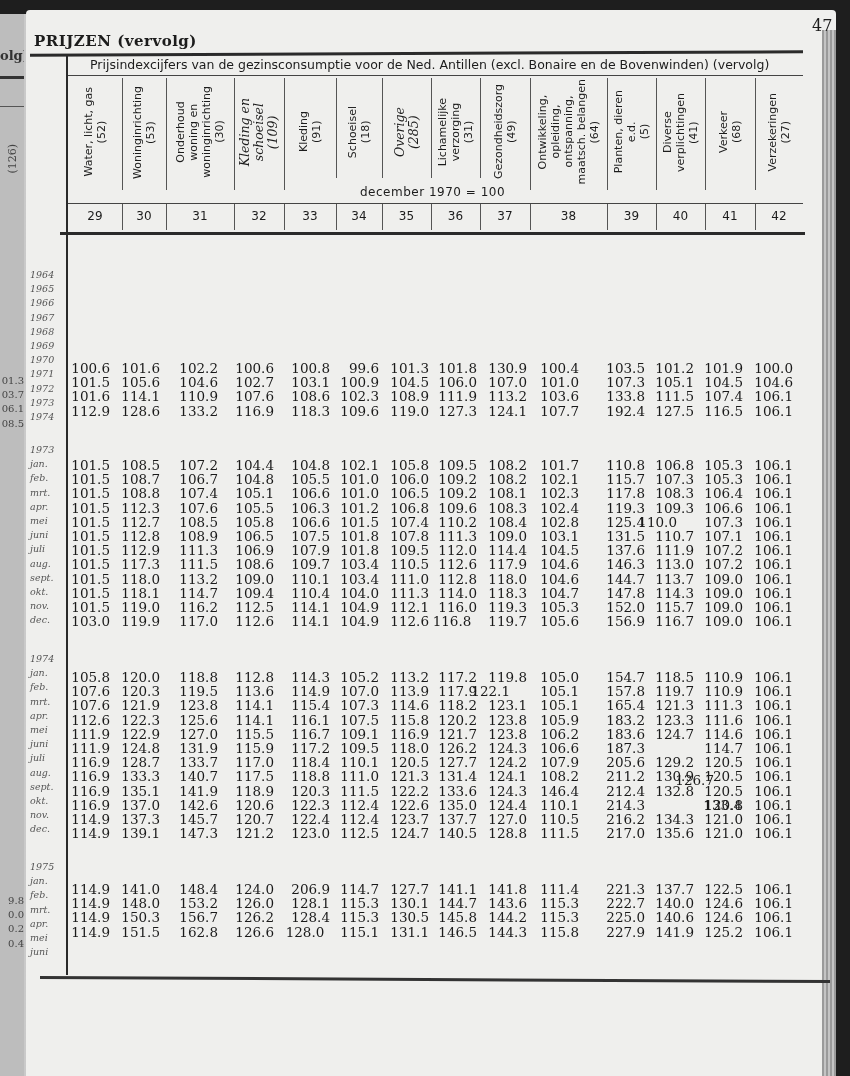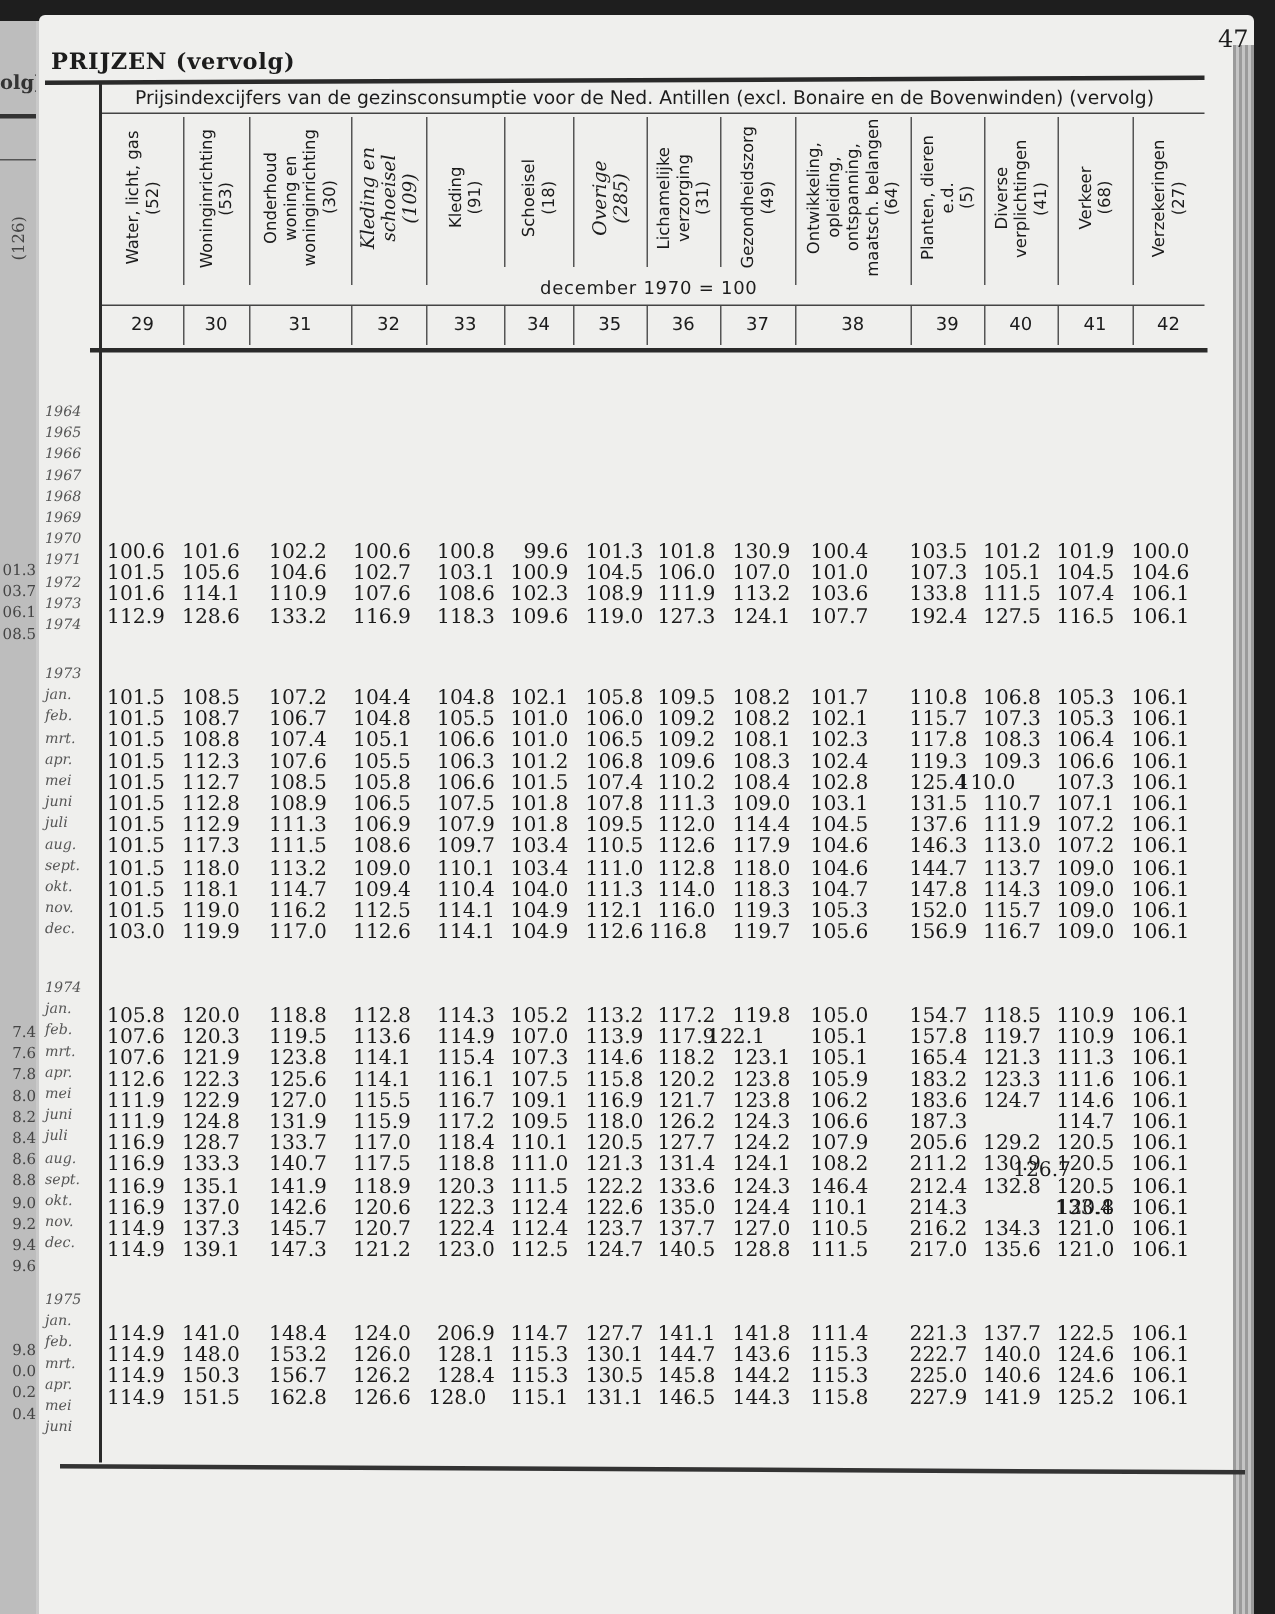--- a/index.html
+++ b/index.html
@@ -42,34 +42,20 @@
   <div class="lp-title">olg)</div>
   <div class="lp-rule"></div>
   <div class="lp-thin"></div>
   <div class="lp-num">(126)</div>
   <div class="lp-col" id="lp1" style="top:360px">
       <div>01.3</div>
       <div>03.7</div>
       <div>06.1</div>
       <div>08.5</div>
     </div>
-  <div class="lp-col" id="lp3" style="top:668px">
-      <div>7.4</div>
-      <div>7.6</div>
-      <div>7.8</div>
-      <div>8.0</div>
-      <div>8.2</div>
-      <div>8.4</div>
-      <div>8.6</div>
-      <div>8.8</div>
-      <div>9.0</div>
-      <div>9.2</div>
-      <div>9.4</div>
-      <div>9.6</div>
-    </div>
   <div class="lp-col" id="lp4" style="top:880px">
       <div>9.8</div>
       <div>0.0</div>
       <div>0.2</div>
       <div>0.4</div>
     </div>
 </div>
 <div class="gutter"></div>
 
 <div class="page">

